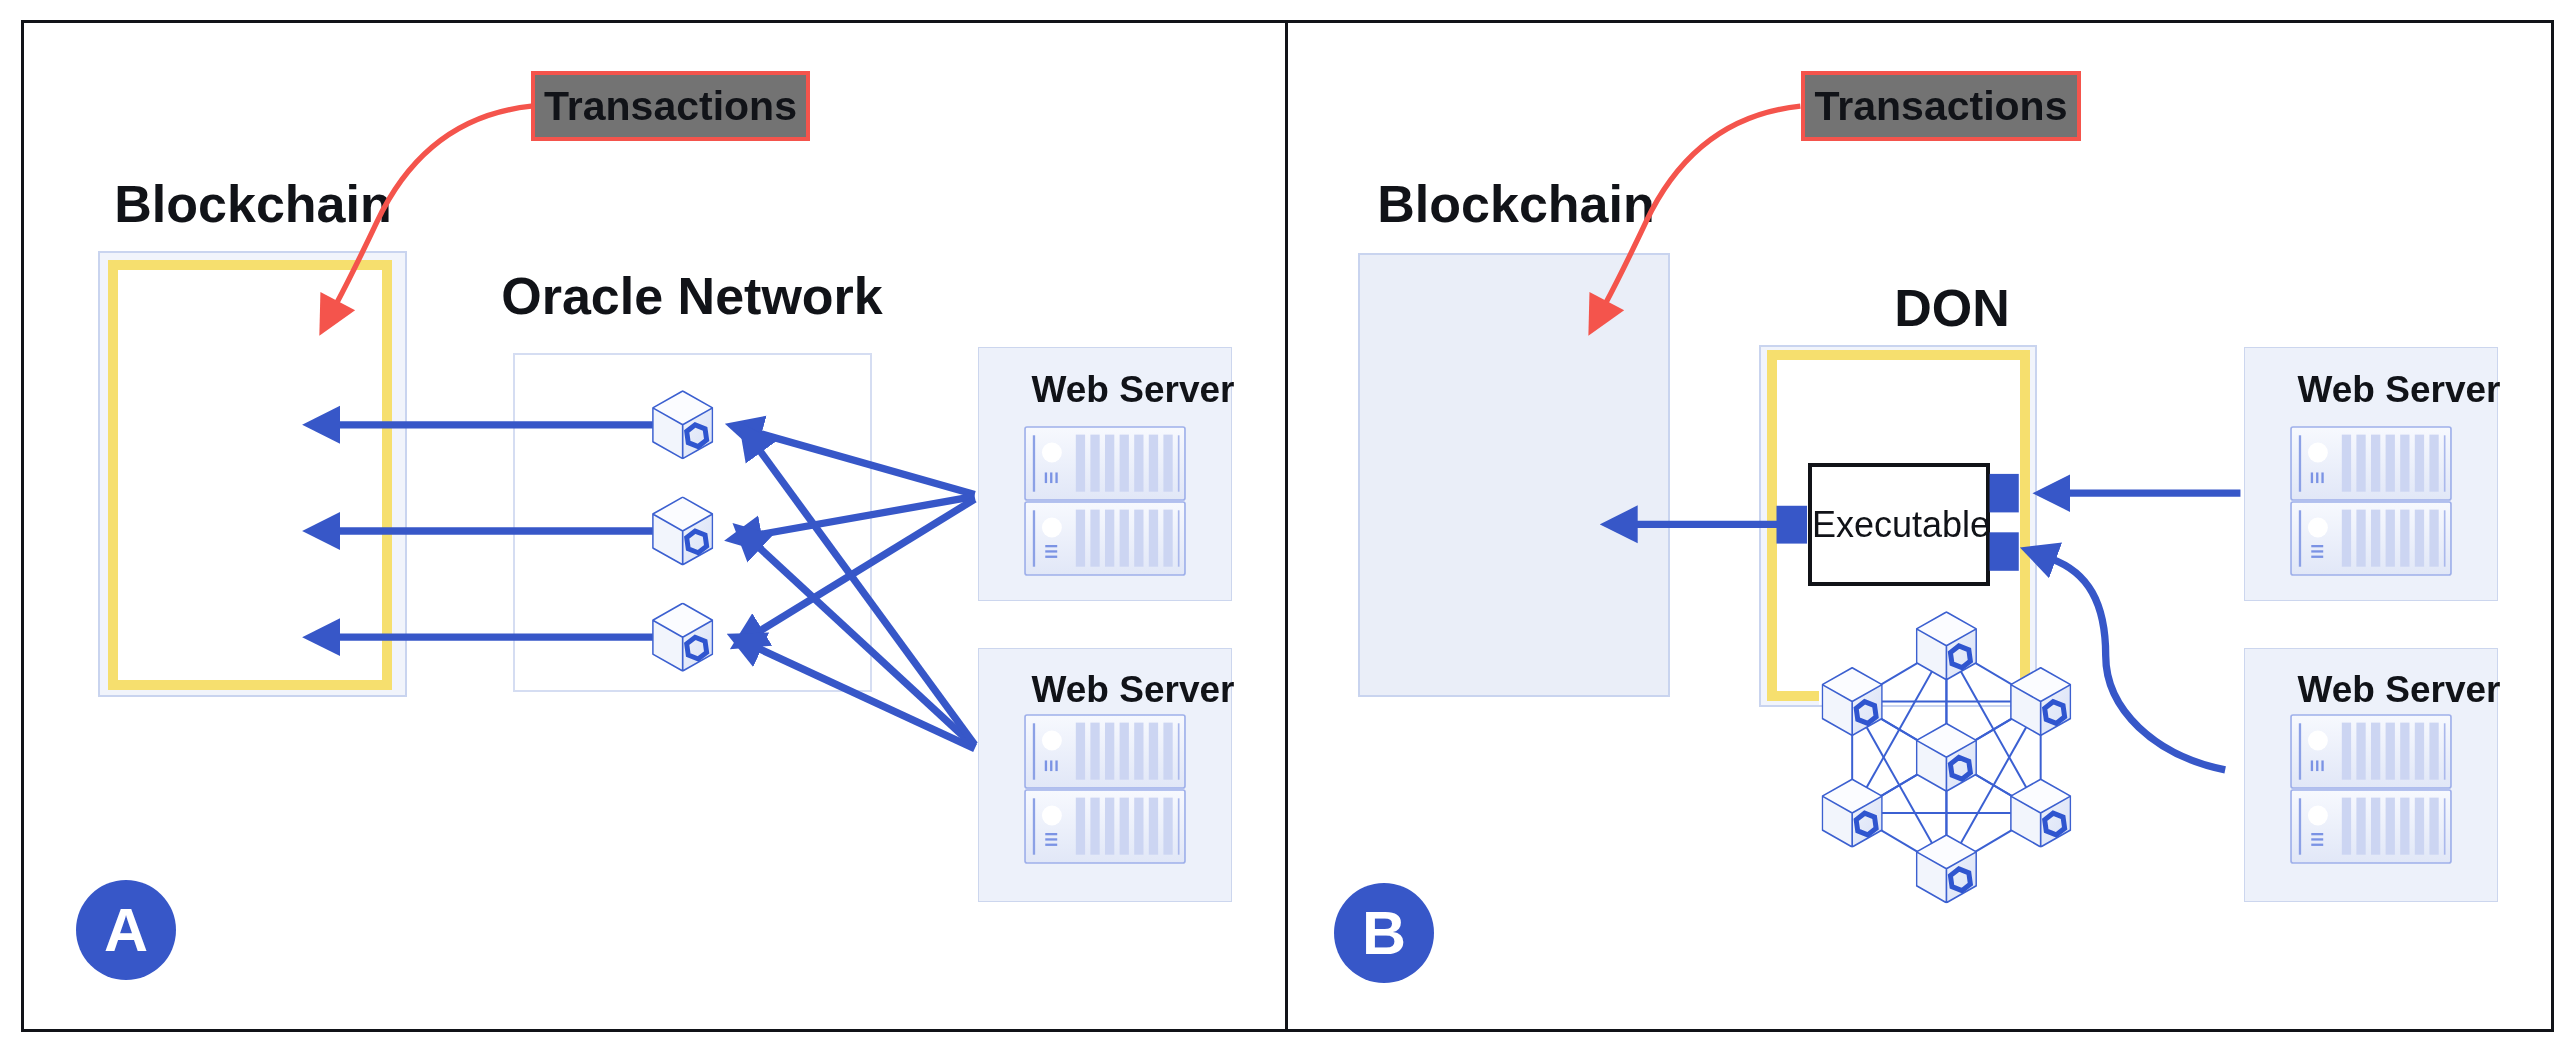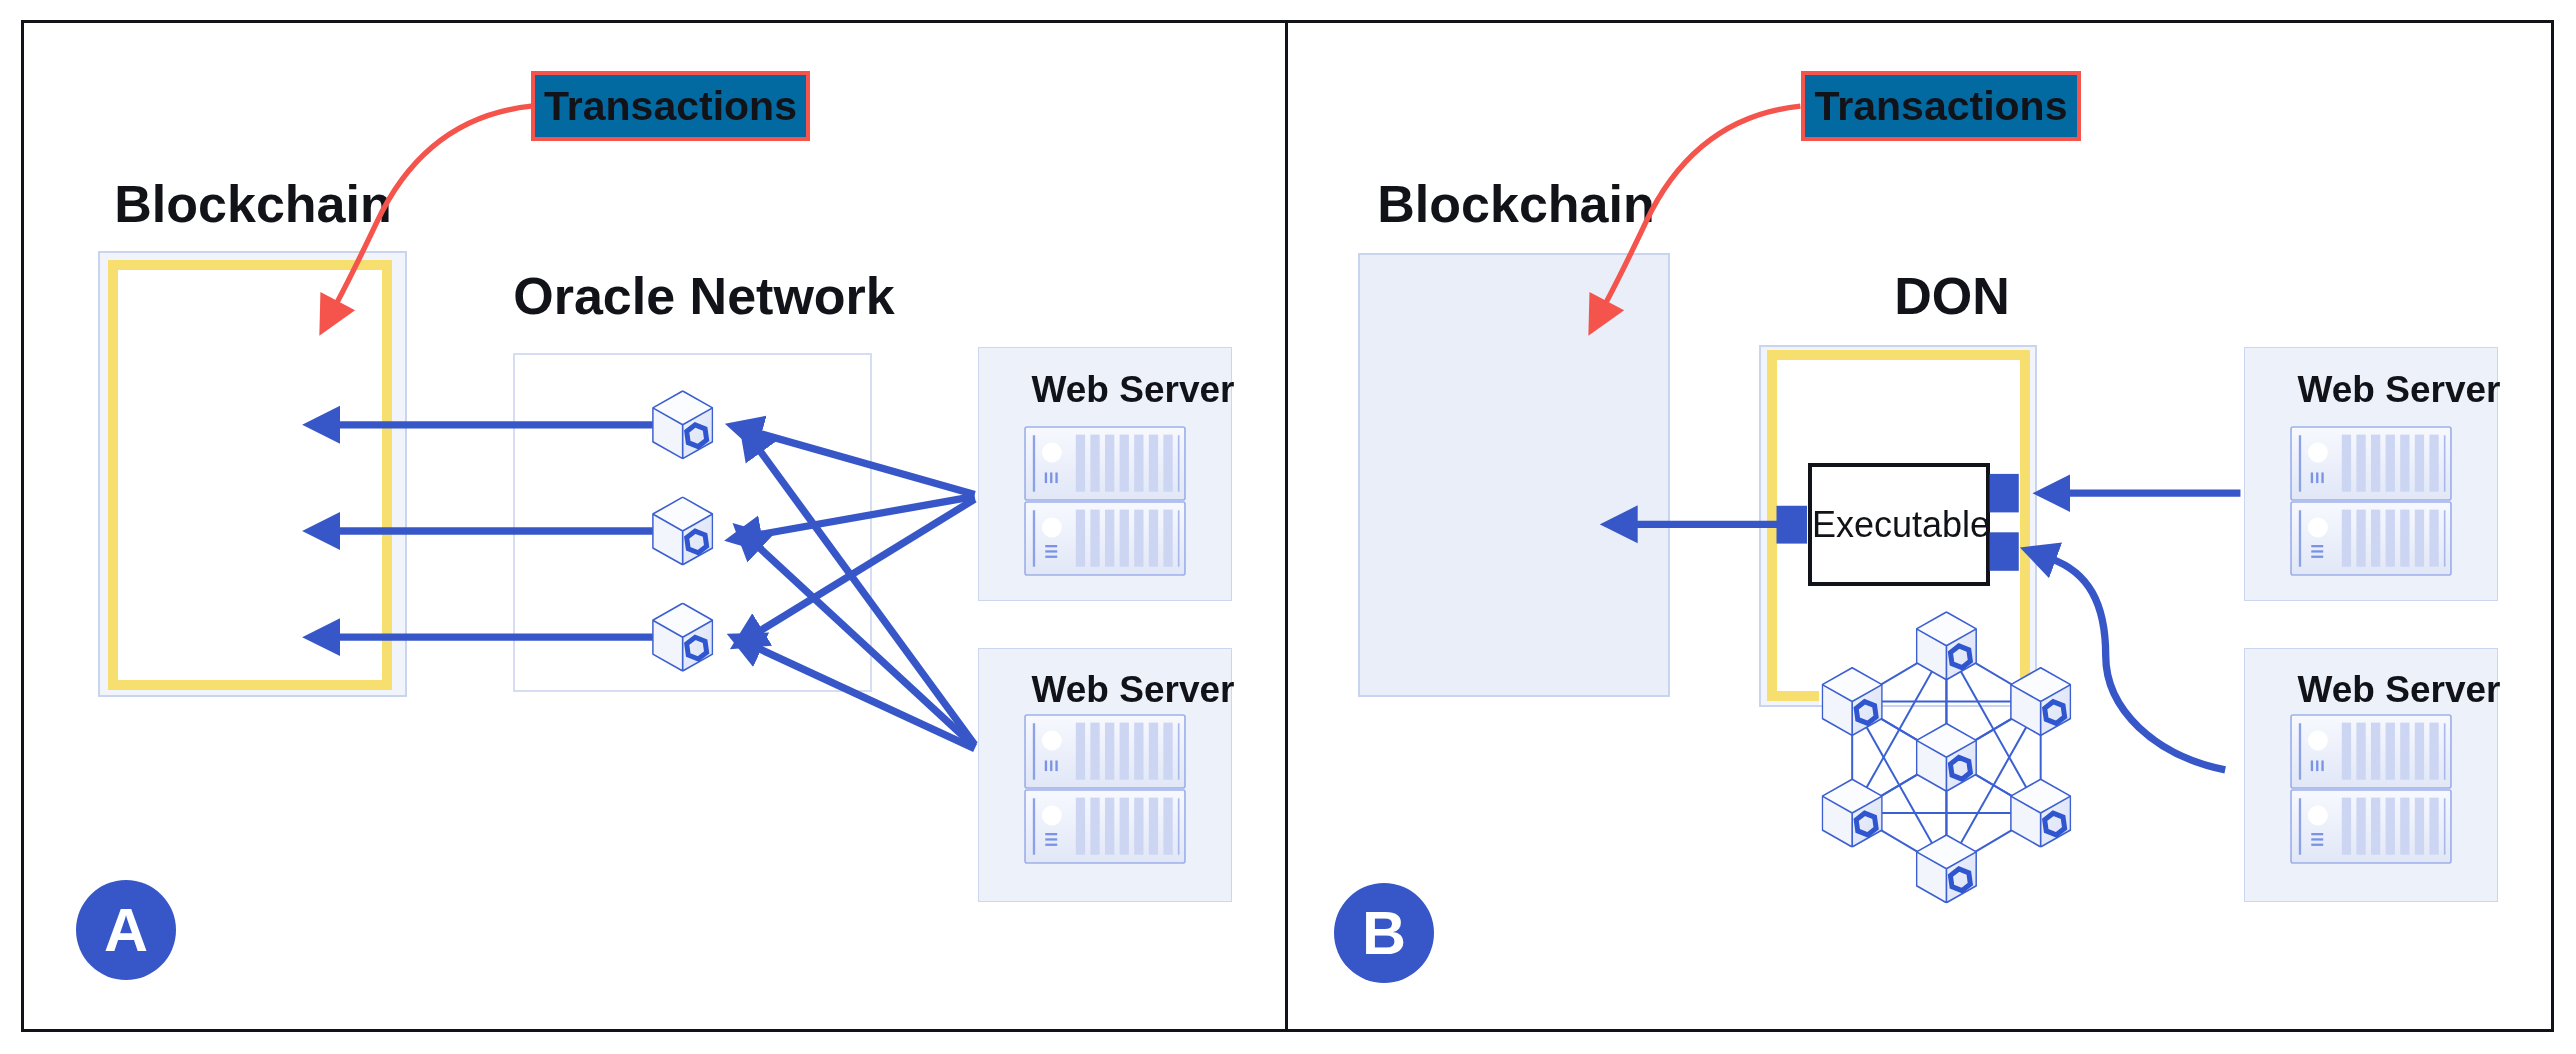--- a/index.html
+++ b/index.html
@@ -12,21 +12,21 @@
     font-family:"Liberation Sans",sans-serif;color:var(--ink);overflow:hidden;}
   .frame{position:absolute;left:21px;top:20px;width:2527px;height:1006px;border:3.3px solid var(--ink);}
   .divider{position:absolute;left:1285px;top:20px;width:3.3px;height:1010px;background:var(--ink);}
   .big-lbl{position:absolute;font-size:52px;font-weight:700;transform:translateX(-50%);white-space:nowrap;text-align:center;}
   .mid-lbl{position:absolute;font-size:37px;font-weight:700;transform:translateX(-50%);white-space:nowrap;margin-left:28px;}
   .shadow-box{position:absolute;background:var(--panel-fill);border:2px solid var(--lav);box-sizing:border-box;}
   .yellow-box{position:absolute;background:#fff;border:10.6px solid var(--yellow);box-sizing:border-box;}
   .plain-box{position:absolute;background:var(--bc-b-fill);border:2px solid var(--lav);box-sizing:border-box;}
   .oracle-box{position:absolute;background:#fff;border:2px solid #D5DDF2;box-sizing:border-box;}
   .ws-box{position:absolute;background:var(--ws-fill);border:1.3px solid #CCD6EE;box-sizing:border-box;}
-  .callout{position:absolute;background:#0369a1;border:4px solid var(--red);box-sizing:border-box;
+  .callout{position:absolute;background:#737373;border:4px solid var(--red);box-sizing:border-box;
     display:flex;align-items:center;justify-content:center;font-size:41px;font-weight:700;}
   .exec{position:absolute;background:#fff;border:4.6px solid var(--ink);box-sizing:border-box;
     display:flex;align-items:center;justify-content:flex-start;font-size:36px;font-weight:400;}
   .badge{position:absolute;width:100px;height:100px;border-radius:50%;background:var(--blue);
     color:#fff;display:flex;align-items:center;justify-content:center;font-size:61px;font-weight:700;}
   .overlay{position:absolute;left:0;top:0;width:2576px;height:1054px;pointer-events:none;}
   .barrow{stroke:var(--blue);stroke-width:11;fill:none;marker-end:url(#mB);}
   .rarrow{stroke:var(--red);stroke-width:8;fill:none;marker-end:url(#mR);}
   .mline{stroke:#3B60D2;stroke-width:3;}
   .port{fill:var(--blue);}
@@ -39,21 +39,21 @@
 <div class="canvas">
 
   <div class="frame"></div>
   <div class="divider"></div>
 
   <div class="big-lbl" style="left:253px;top:174px;">Blockchain</div>
 
   <div class="shadow-box" style="left:98px;top:251px;width:309px;height:446px;"></div>
   <div class="yellow-box" style="left:108px;top:260px;width:284px;height:430px;"></div>
 
-  <div class="big-lbl" style="left:692px;top:266px;margin-left:12px;">Oracle Network</div>
+  <div class="big-lbl" style="left:692px;top:266px;">Oracle Network</div>
   <div class="oracle-box" style="left:513px;top:353px;width:359px;height:339px;"></div>
 
   <div class="callout" style="left:531px;top:71px;width:279px;height:70px;">
     <span>Transactions</span>
   </div>
 
   <div class="ws-box" style="left:978px;top:347px;width:254px;height:254px;"></div>
   <div class="mid-lbl" style="left:1105px;top:369px;">Web Server</div>
   <svg class="srv-icon" style="left:1024px;top:426px;" width="162" height="150" viewBox="0 0 244 226">
       <use href="#srv"></use>
@@ -65,21 +65,21 @@
       <use href="#srv"></use>
     </svg>
 
   <div class="badge" style="left:76px;top:880px;">
     <span>A</span>
   </div>
 
   <div class="big-lbl" style="left:1516px;top:174px;">Blockchain</div>
   <div class="plain-box" style="left:1358px;top:253px;width:312px;height:444px;"></div>
 
-  <div class="big-lbl" style="left:1952px;top:266px;">DON</div>
+  <div class="big-lbl" style="left:1952px;top:278px;">DON</div>
   <div class="shadow-box" style="left:1759px;top:345px;width:278px;height:362px;"></div>
   <div class="yellow-box" style="left:1767px;top:350px;width:263px;height:351px;"></div>
 
   <div class="callout" style="left:1801px;top:71px;width:280px;height:70px;">
     <span>Transactions</span>
   </div>
 
   <div class="ws-box" style="left:2244px;top:347px;width:254px;height:254px;"></div>
   <div class="mid-lbl" style="left:2371px;top:369px;">Web Server</div>
   <svg class="srv-icon" style="left:2290px;top:426px;" width="162" height="150" viewBox="0 0 244 226">

